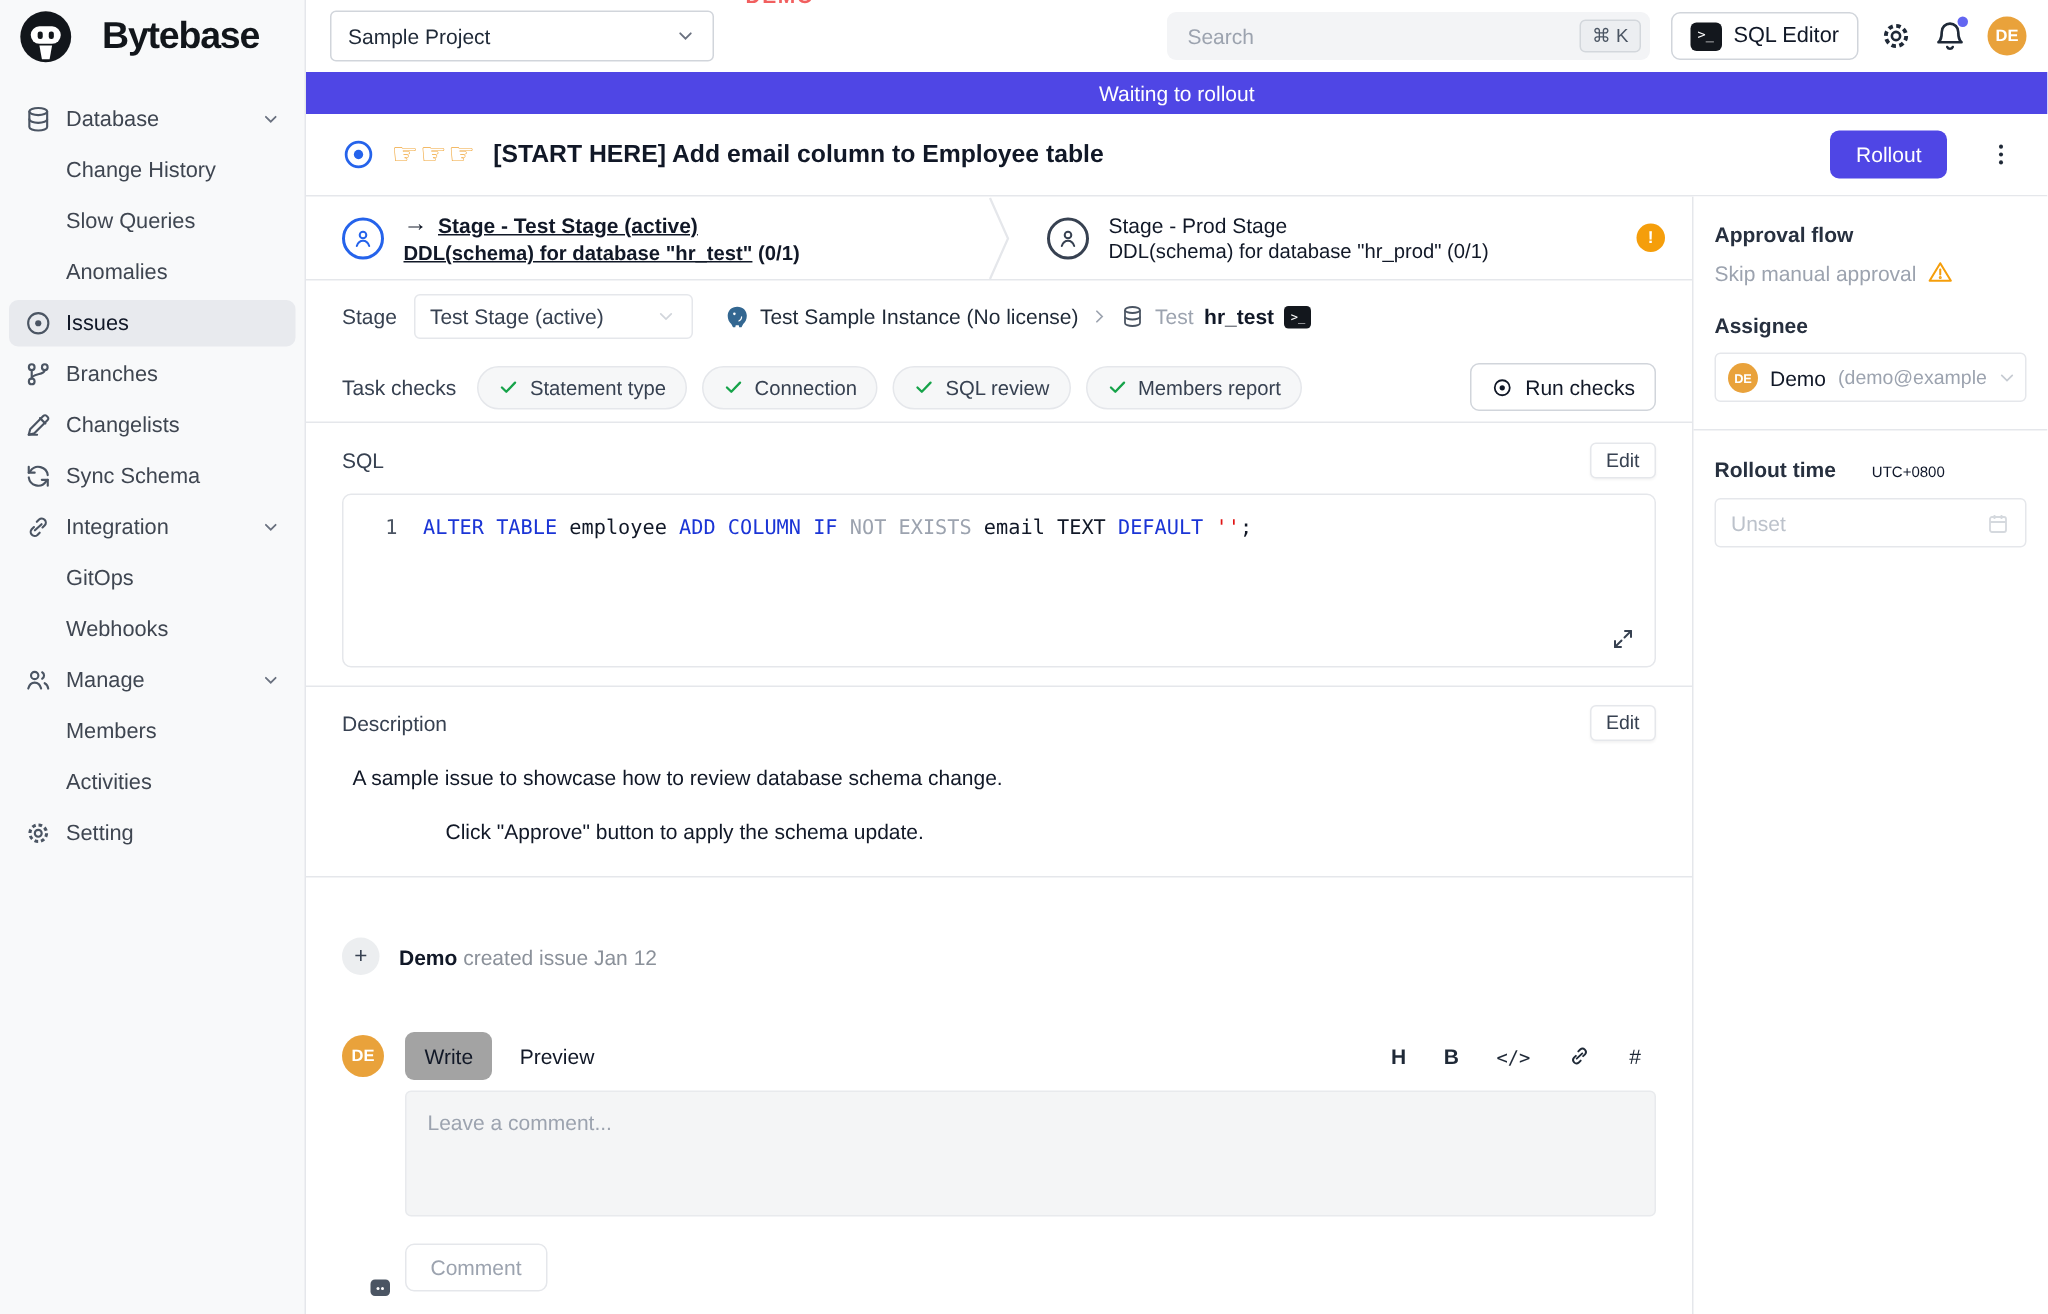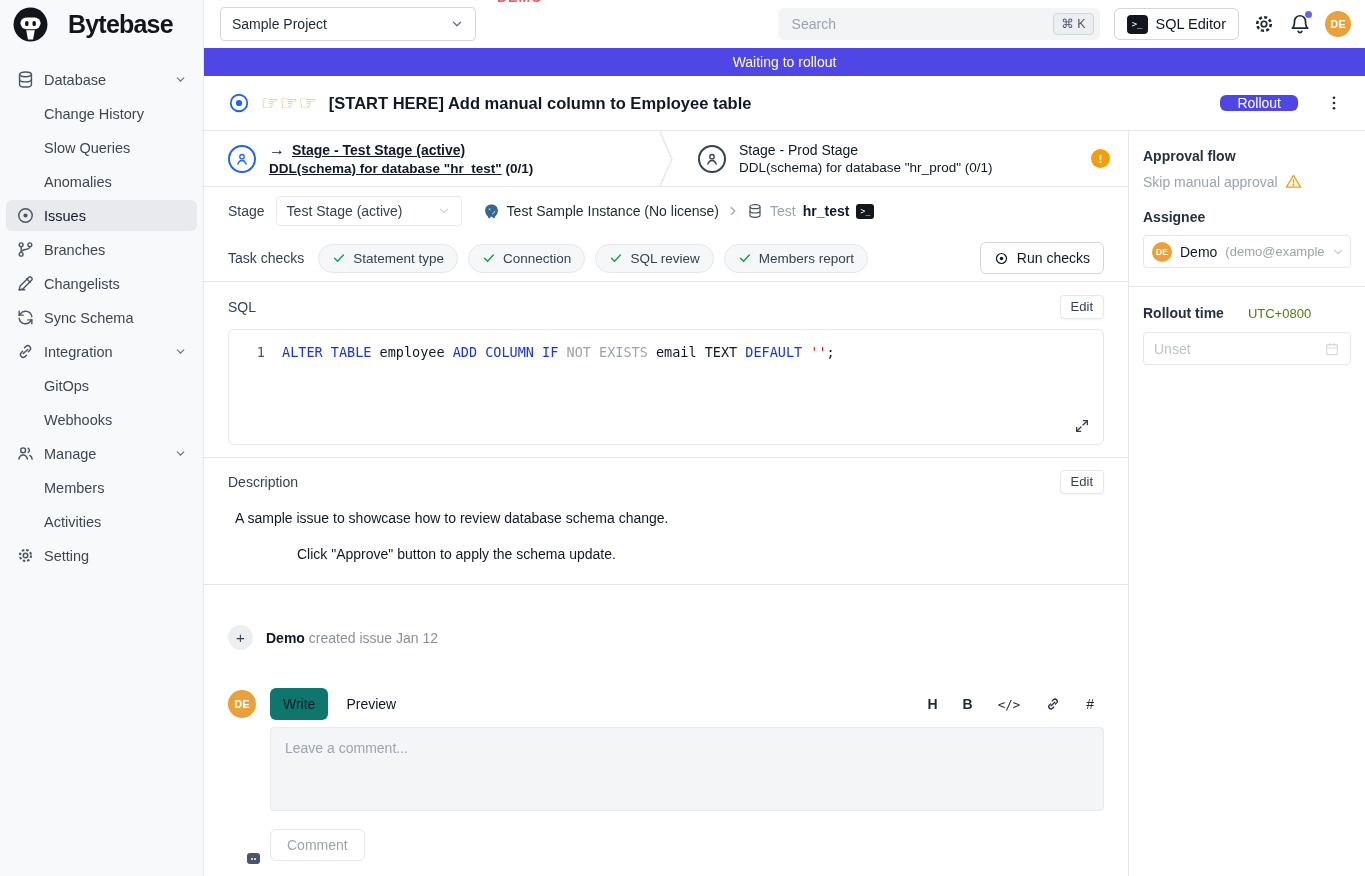--- a/index.html
+++ b/index.html
@@ -49,21 +49,21 @@
   .avatar.md { width:28px; height:28px; font-size:11px; }
   .avatar.sm { width:20px; height:20px; font-size:8.5px; }
 
   .banner { height:28px; min-height:28px; background:#4f46e5; color:#fff; display:flex; align-items:center; justify-content:center; font-size:14px; font-weight:500; }
 
   .issue-header { height:55px; min-height:55px; display:flex; align-items:center; padding:0 22px 0 24px; gap:11px; border-bottom:1px solid #e5e7eb; background:#fff; }
   .issue-icon { color:#2563eb; }
   .issue-icon svg { width:22px; height:22px; }
   .pointer { color:#f0a73c; font-size:20px; letter-spacing:1px; line-height:1; }
   .issue-title { font-size:16.5px; font-weight:700; color:#111827; white-space:nowrap; overflow:hidden; text-overflow:ellipsis; }
-  .rollout-btn { margin-left:auto; background:#4f46e5; color:#fff; border:none; border-radius:6px; height:16px; padding:0 17px; font-size:14px; font-family:inherit; cursor:pointer; }
+  .rollout-btn { margin-left:auto; background:#4f46e5; color:#fff; border:none; border-radius:6px; height:32px; padding:0 17px; font-size:14px; font-family:inherit; cursor:pointer; }
   .kebab { margin-left:16px; color:#1f2937; cursor:pointer; }
   .kebab svg { width:18px; height:18px; }
 
   .content-row { flex:1; min-height:0; display:flex; }
   .content { flex:1; min-width:0; display:flex; flex-direction:column; overflow:hidden; }
 
   
   .stage-row { display:flex; align-items:stretch; height:56px; min-height:56px; border-bottom:1px solid #e5e7eb; }
   .stage-card { display:flex; align-items:center; gap:13px; padding:0 18px 0 24px; flex:1; min-width:0; cursor:pointer; }
   .person-badge { width:28px; height:28px; border-radius:50%; border:2px solid; display:flex; align-items:center; justify-content:center; flex:0 0 auto; }
@@ -136,21 +136,21 @@
   .entry-text { font-size:14px; color:#8b919a; }
   .entry-actor { color:#111827; font-weight:700; }
 
   .comment-block { display:flex; gap:14px; margin-top:38px; }
   .avatar-wrap { position:relative; flex:0 0 auto; margin-top:2px; }
   .bubble-badge { position:absolute; right:-4px; bottom:-3px; width:13px; height:11px; background:#4b5563; border-radius:3px; display:flex; align-items:center; justify-content:center; gap:1.5px; }
   .bubble-badge i { width:2px; height:2px; background:#fff; border-radius:50%; }
   .editor { flex:1; min-width:0; }
   .tabs-row { display:flex; align-items:center; }
   .tab { padding:8px 13px; font-size:14px; color:#111827; border-radius:6px; cursor:pointer; }
-  .tab.active { background:#0f766e; }
+  .tab.active { background:#a3a3a3; }
   .tab + .tab { margin-left:5px; }
   .tools { margin-left:auto; display:flex; align-items:center; gap:25px; color:#1f2937; padding-right:10px; }
   .tool { cursor:pointer; font-size:14px; }
   .tool.bold { font-weight:700; }
   .tool.code { font-size:12.5px; font-family:"DejaVu Sans Mono", monospace; }
   .tool svg { width:16px; height:16px; }
   .comment-ta { width:100%; height:84px; margin-top:7px; background:#f4f5f6; border:1px solid #e8eaed; border-radius:4px; padding:12px 14px; font-size:14px; font-family:inherit; color:#374151; resize:none; outline:none; }
   .comment-ta::placeholder { color:#9ca3af; }
   .comment-btn { margin-top:15px; height:32px; padding:0 16px; border:1px solid #e5e7eb; border-radius:6px; background:#fff; color:#9ca3af; font-size:14px; font-family:inherit; }
 
@@ -159,21 +159,21 @@
   .panel-title { font-size:14px; font-weight:700; color:#27303f; }
   .skip-row { display:flex; align-items:center; gap:7px; font-size:14px; color:#9ca3af; margin:9px 0 19px; }
   .skip-row svg { width:17px; height:17px; }
   .assignee-select { height:33px; border:1px solid #e5e7eb; border-radius:4px; display:flex; align-items:center; gap:8px; padding:0 22px 0 8px; margin-top:10px; position:relative; overflow:hidden; cursor:pointer; }
   .assignee-name { font-size:14px; color:#111827; white-space:nowrap; }
   .assignee-email { font-size:13px; color:#9ca3af; white-space:nowrap; overflow:hidden; flex:1; min-width:0; }
   .assignee-chev { position:absolute; right:5px; top:50%; transform:translateY(-50%); color:#c6cbd2; width:14px; height:14px; }
   .assignee-chev svg { width:14px; height:14px; }
   .panel-hr { height:1px; background:#e5e7eb; margin:18px -14px; }
   .rollout-time-head { display:flex; align-items:baseline; gap:24px; }
-  .tz { font-size:13px; color:#4d7c0f; font-weight:400; }
+  .tz { font-size:10px; color:#0f172a; font-weight:400; }
   .unset-input { height:33px; border:1px solid #e5e7eb; border-radius:4px; display:flex; align-items:center; justify-content:space-between; padding:0 10px; margin-top:11px; color:#bcc2cb; font-size:14px; cursor:pointer; }
   .unset-input svg { width:16px; height:16px; color:#d5d9de; }
 
   
   .watermark-clip { position:absolute; top:0; left:497px; height:7px; overflow:hidden; z-index:5; pointer-events:none; }
   .watermark-clip span { display:block; margin-top:-11px; color:#ef4444; font-weight:700; font-size:14px; letter-spacing:1px; opacity:0.85; }
 </style>
 </head>
 <body>
 
@@ -357,21 +357,21 @@
     <div class="banner">Waiting to rollout</div>
 
     <div class="issue-header">
       <span class="issue-icon">
           <svg viewBox="0 0 24 24" fill="none" stroke="currentColor" stroke-width="2">
             <circle cx="12" cy="12" r="9"></circle>
             <circle cx="12" cy="12" r="3.4" fill="currentColor" stroke="none"></circle>
           </svg>
         </span>
       <span class="pointer">☞☞☞</span>
-      <span class="issue-title">[START HERE] Add manual column to Employee table</span>
+      <span class="issue-title">[START HERE] Add email column to Employee table</span>
       <button class="rollout-btn">Rollout</button>
       <span class="kebab">
           <svg viewBox="0 0 24 24" fill="currentColor">
             <circle cx="12" cy="5" r="1.8"></circle>
             <circle cx="12" cy="12" r="1.8"></circle>
             <circle cx="12" cy="19" r="1.8"></circle>
           </svg>
         </span>
     </div>
 

